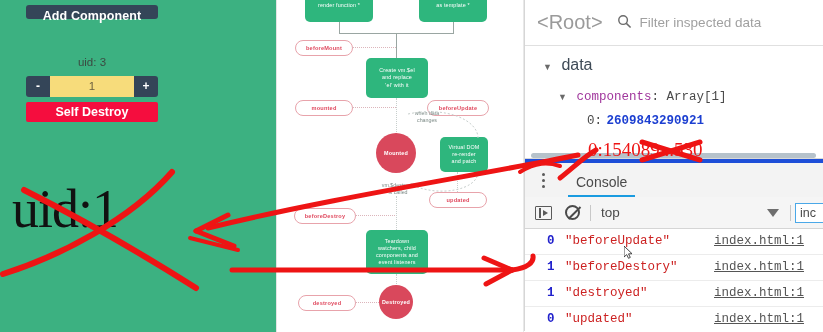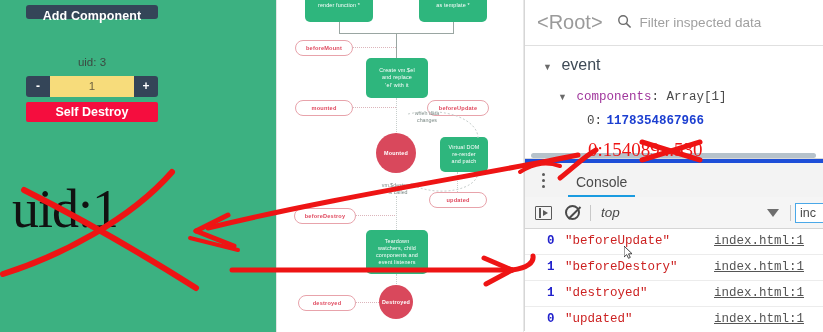--- a/index.html
+++ b/index.html
@@ -123,21 +123,21 @@
   }
   .tb-sidebar-ico{margin-left:10px;width:17px;height:14px;border:1.6px solid #5a5a5a;
       border-radius:1px;position:relative;box-sizing:border-box;}
   .tb-sidebar-ico:before{content:"";position:absolute;left:3px;top:1px;width:1.6px;height:10px;background:#5a5a5a;}
   .tb-sidebar-ico:after{content:"";position:absolute;left:7px;top:3px;border-left:5px solid #5a5a5a;
       border-top:3px solid transparent;border-bottom:3px solid transparent;}
   .tb-ban{margin-left:13px;width:15px;height:15px;border:2px solid #4a4a4a;border-radius:50%;position:relative;box-sizing:border-box;}
   .tb-ban:after{content:"";position:absolute;left:-1px;top:5px;width:17px;height:2px;background:#4a4a4a;
       transform:rotate(-45deg);transform-origin:center;}
   .tb-div{margin-left:10px;width:1px;height:16px;background:#c8c8c8;}
-  .tb-ctx{margin-left:10px;font-size:13.5px;color:#4a4a4a;font-style:italic;}
+  .tb-ctx{margin-left:10px;font-size:13.5px;color:#4a4a4a;}
   .tb-caret{position:absolute;right:60px;width:0;height:0;border-left:6px solid transparent;
       border-right:6px solid transparent;border-top:8px solid #6e6e6e;}
   .tb-div2{position:absolute;right:48px;width:1px;height:16px;background:#c8c8c8;}
   .tb-filter{position:absolute;right:0;width:44px;height:20px;border:1.6px solid #4aa8e8;
       background:#ffffff;box-sizing:border-box;font-size:12.5px;color:#4a4a4a;
       font-family:"Liberation Sans", sans-serif;line-height:18px;padding-left:4px;overflow:hidden;}
 
   .log-rows{position:absolute;left:1px;top:229px;right:0;bottom:0;background:#ffffff;}
   .log-row{position:relative;height:25px;border-bottom:1px solid #ececec;
       font-family:"Liberation Mono", monospace;font-size:12.5px;}
@@ -274,29 +274,29 @@
           <circle cx="6.5" cy="6.5" r="4.6" stroke="#6b6b6b" stroke-width="1.5" fill="none"></circle>
           <line x1="10" y1="10" x2="14.5" y2="14.5" stroke="#6b6b6b" stroke-width="1.6"></line>
         </svg>
       </span>
       <span class="filter-ph">Filter inspected data</span>
     </div>
 
     <div class="tree">
       <div class="tree-row" style="left:18px;top:10px;">
         <span class="tw">▼</span>
-        <span class="k-data">event</span>
+        <span class="k-data">data</span>
       </div>
       <div class="tree-row" style="left:33px;top:40px;">
         <span class="tw">▼</span>
         <span class="k-mono k-prop">components</span><span class="k-mono k-type">:&nbsp;</span><span class="k-mono k-type">Array[1]</span>
       </div>
       <div class="tree-row" style="left:62px;top:64px;">
         <span class="k-mono k-idx">0:</span>
-        <span class="k-mono k-num">1178354867966</span>
+        <span class="k-mono k-num">2609843290921</span>
       </div>
       <div class="scroll-h"></div>
     </div>
     <div class="tree-bottom-border"></div>
 
     <div class="console-tabbar">
       <div class="kebab">
         <i></i>
           <i></i>
           <i></i>

